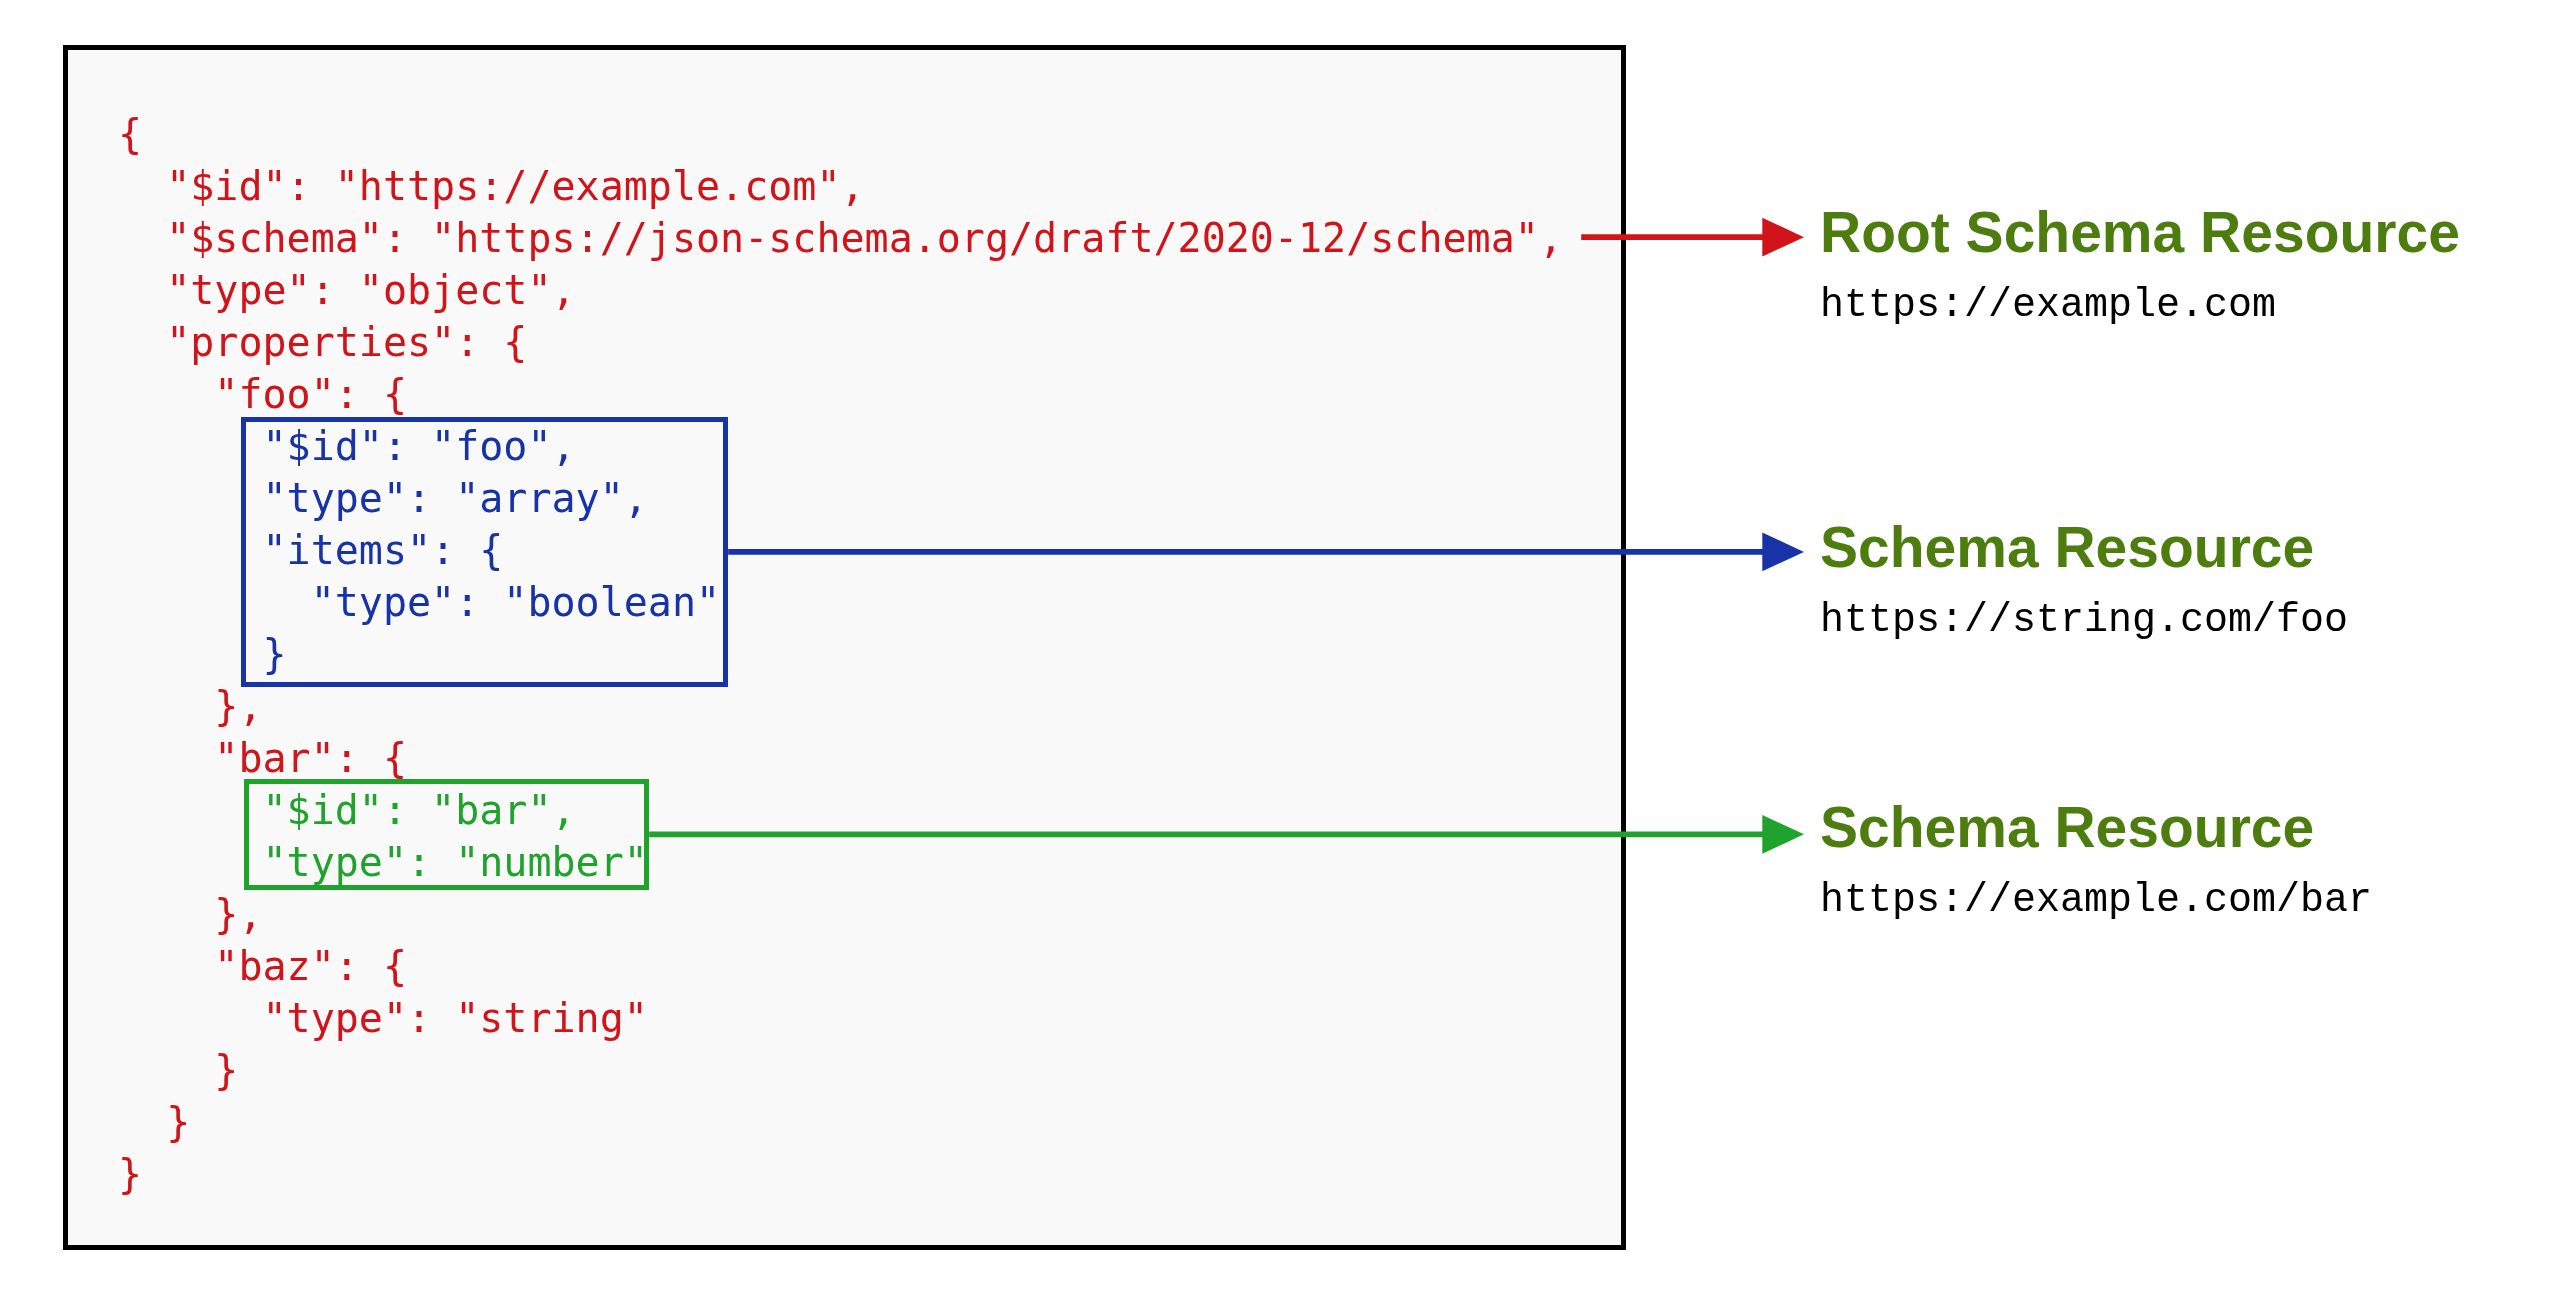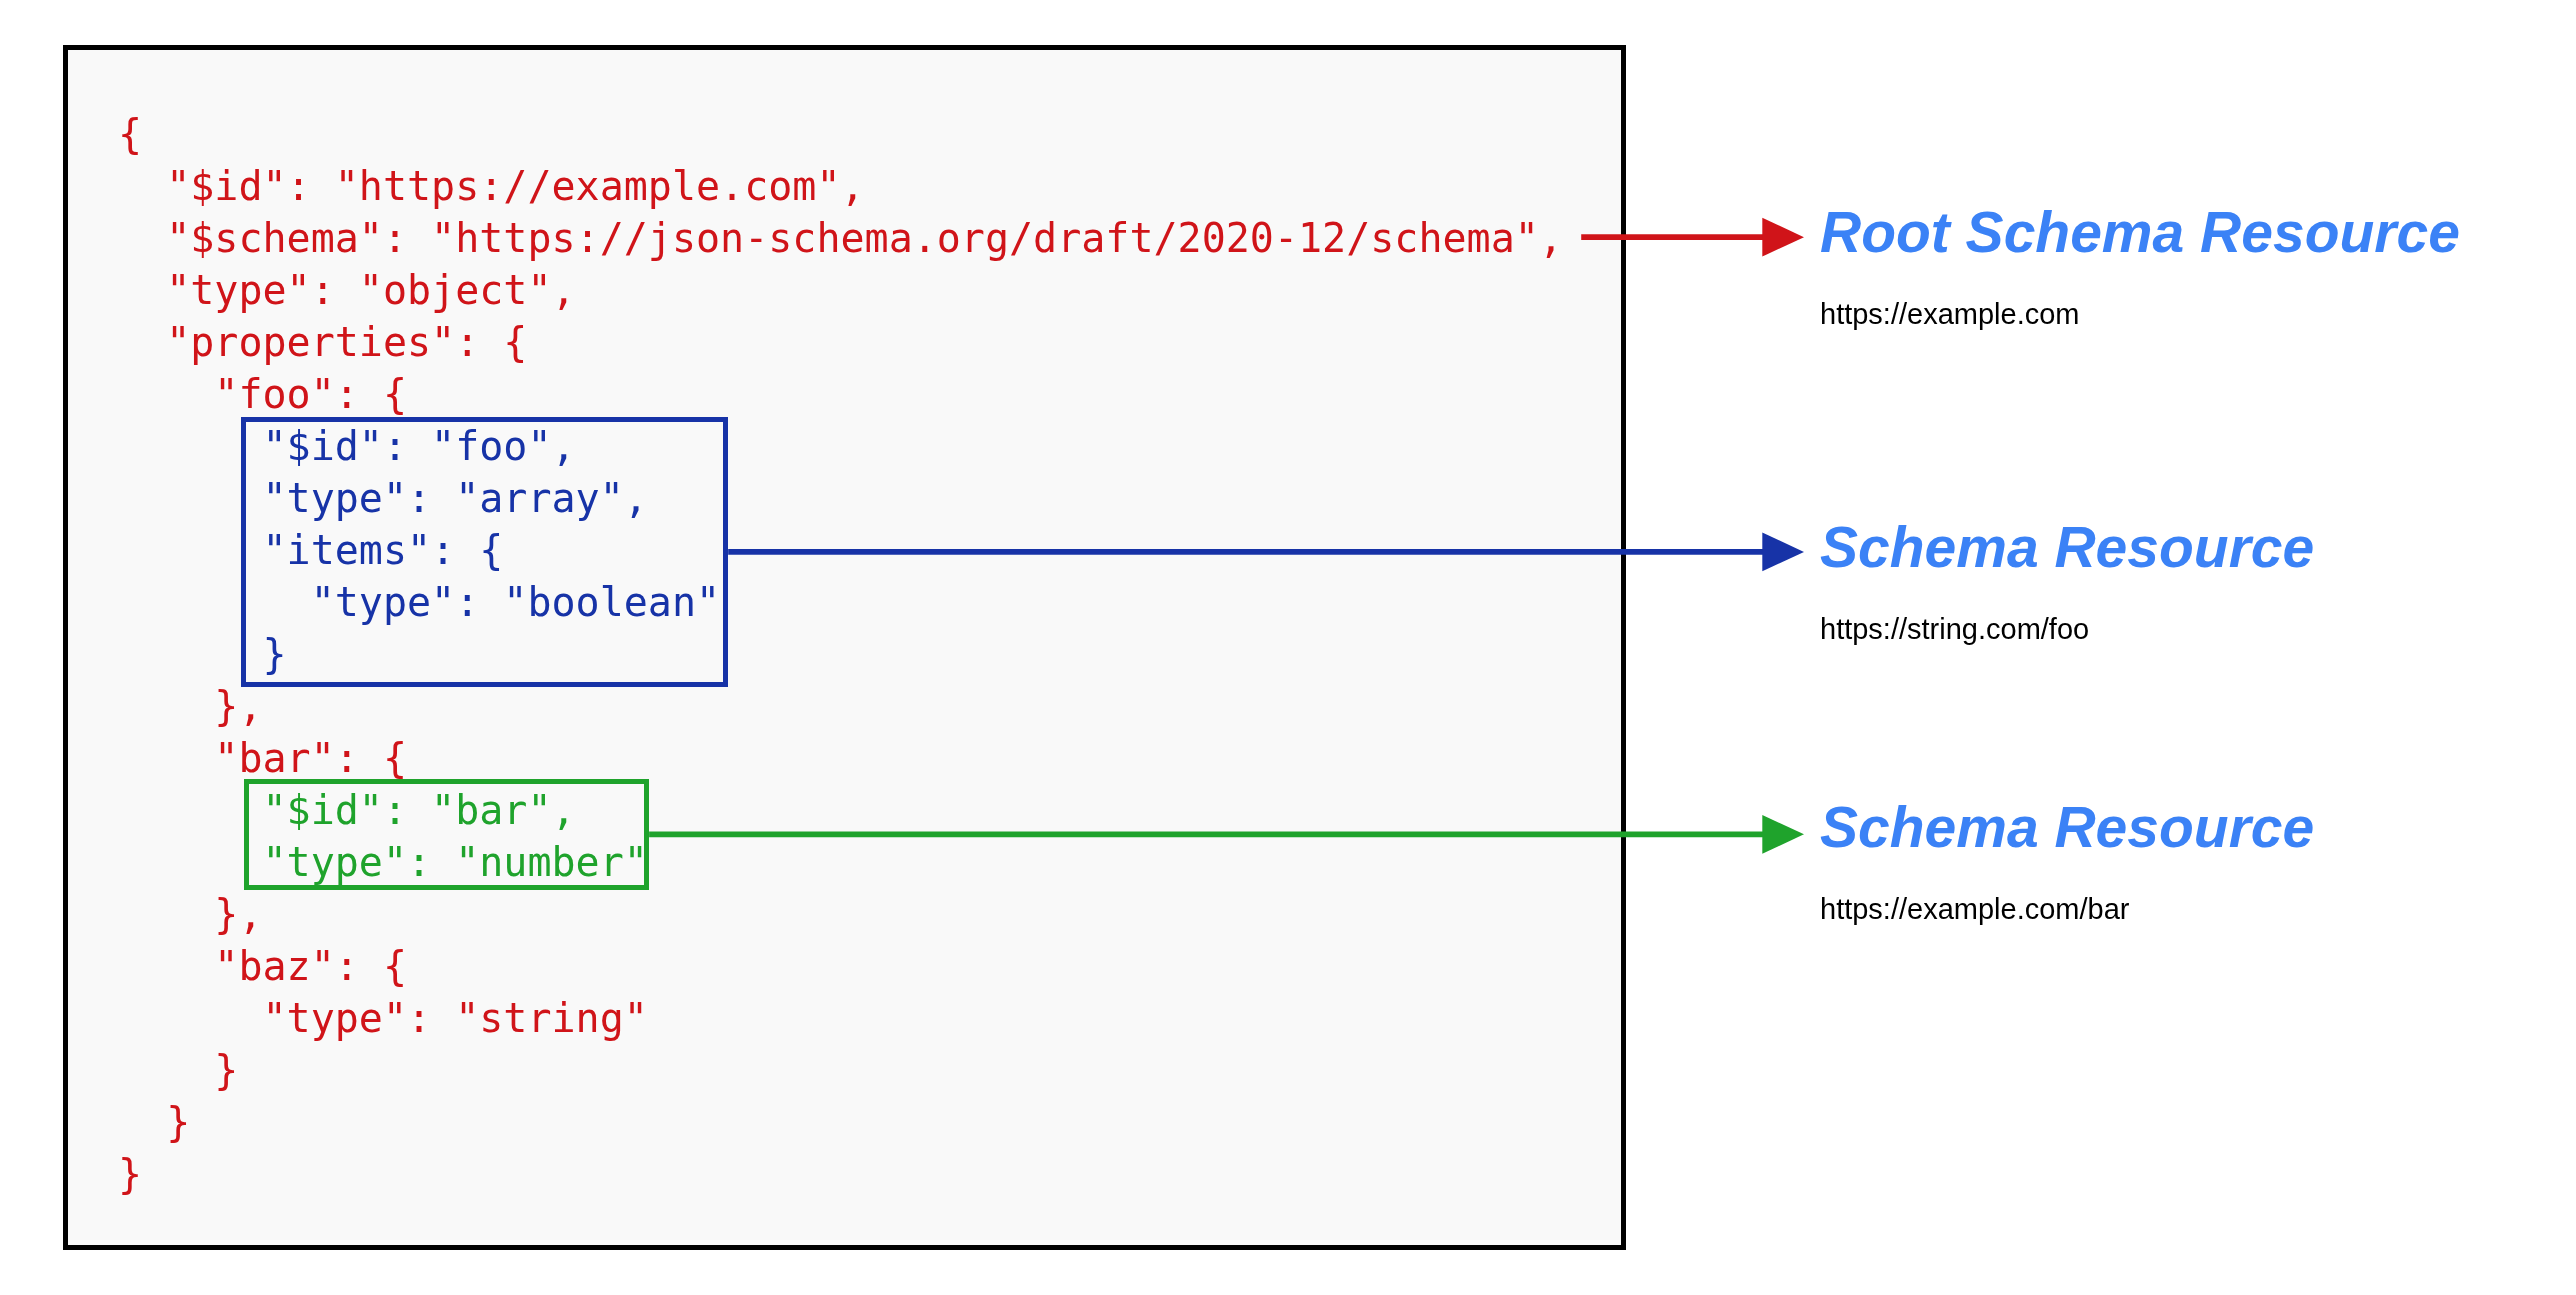--- a/index.html
+++ b/index.html
@@ -61,28 +61,27 @@
     z-index: 20;
   }
   .label-group.g1 { top: 199px; }
   .label-group.g2 { top: 514px; }
   .label-group.g3 { top: 794px; }
   .label-title {
     font-family: "Liberation Sans", sans-serif;
     font-weight: bold;
     font-size: 57px;
     line-height: 66px;
-    color: #3b82f6;
+    color: #4d7c0f;
     white-space: nowrap;
-    font-style: italic;
   }
   .label-url {
-    margin-top: 23px;
-    font-family: Liberation Sans, sans-serif;
-    font-size: 29px;
+    margin-top: 15px;
+    font-family: Liberation Mono, monospace;
+    font-size: 40px;
     line-height: 52px;
     color: #000000;
     white-space: nowrap;
   }
 </style>
 </head>
 <body>
 
 <div class="canvas">
 

